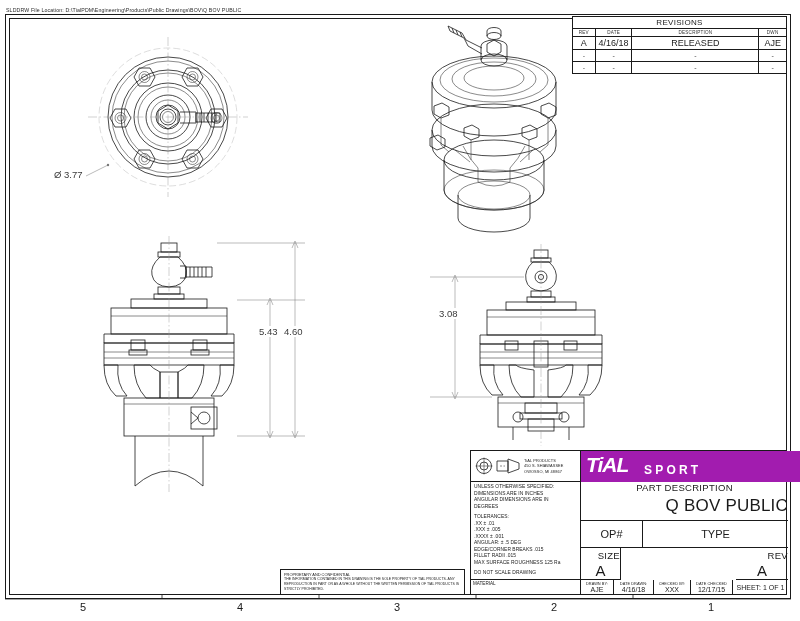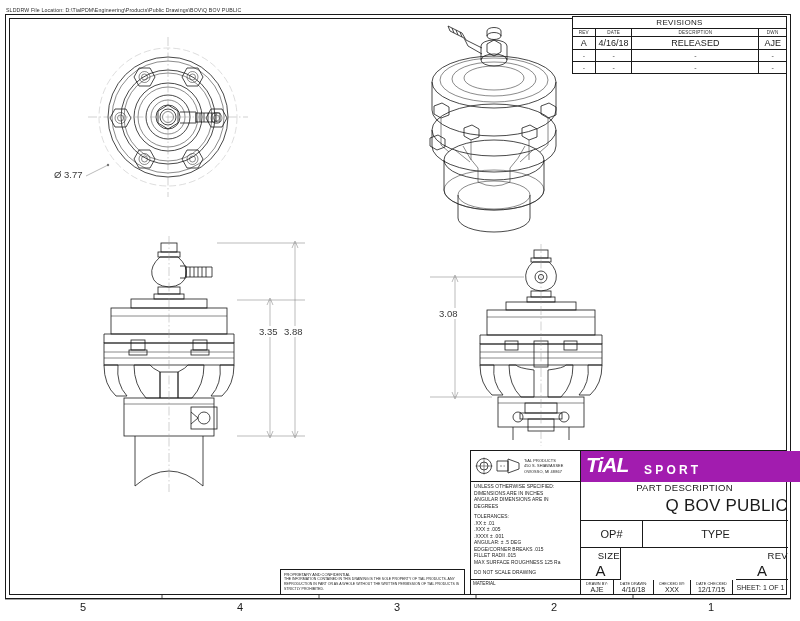--- a/index.html
+++ b/index.html
@@ -337,22 +337,22 @@
     <g>
       <line class="ln" x1="5" y1="599" x2="791" y2="599"></line>
       <line class="ln" x1="162" y1="595" x2="162" y2="599"></line>
       <line class="ln" x1="319" y1="595" x2="319" y2="599"></line>
       <line class="ln" x1="476" y1="595" x2="476" y2="599"></line>
       <line class="ln" x1="633" y1="595" x2="633" y2="599"></line>
     </g>
   </svg>
 
   <div class="dim" style="left:52px;top:169px;">Ø 3.77</div>
-  <div class="dim" style="left:257px;top:326px;">3.35</div>
-  <div class="dim" style="left:282px;top:326px;">3.88</div>
+  <div class="dim" style="left:257px;top:326px;">5.43</div>
+  <div class="dim" style="left:282px;top:326px;">4.60</div>
   <div class="dim" style="left:437px;top:308px;">3.08</div>
 
   <table class="rev-table">
     <tbody>
         <tr>
           <td class="rev-title" colspan="4">REVISIONS</td>
         </tr>
     <tr class="rev-head">
       <td class="c-rev">REV</td>
       <td class="c-date">DATE</td>

